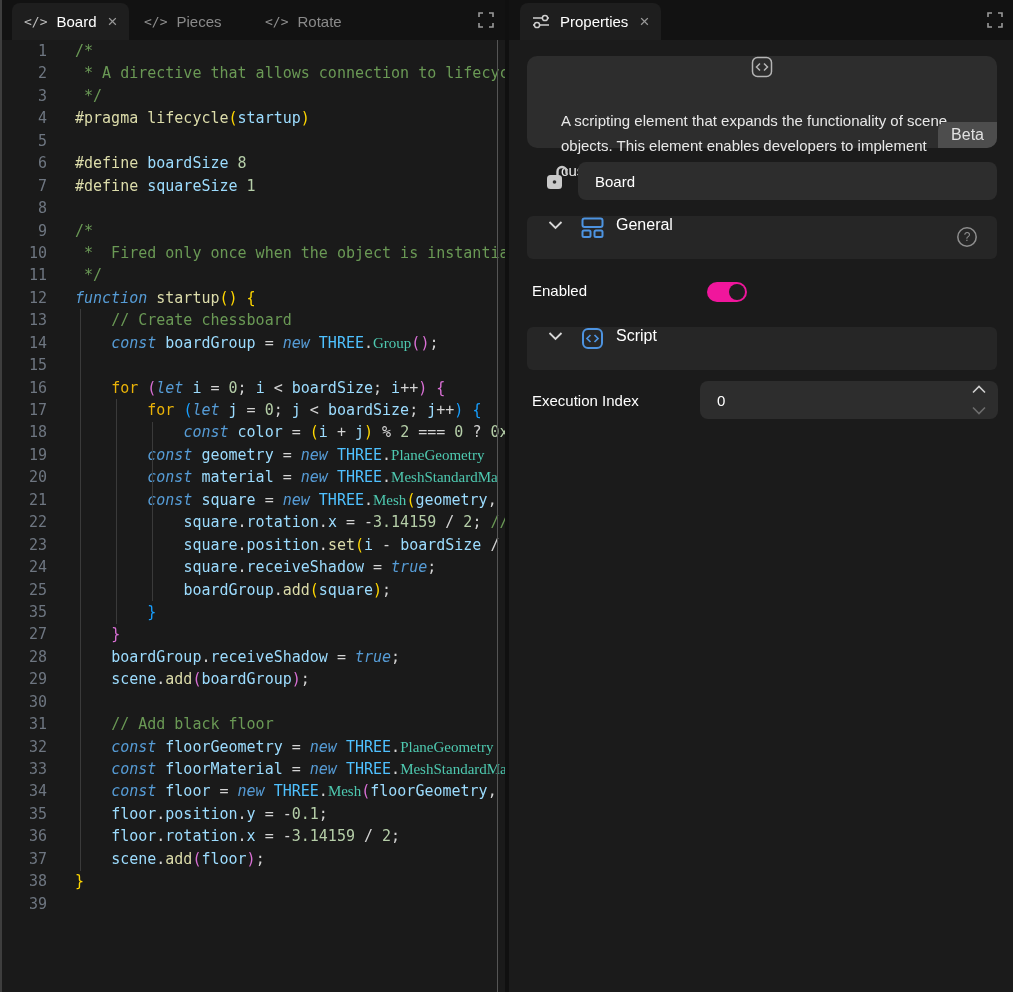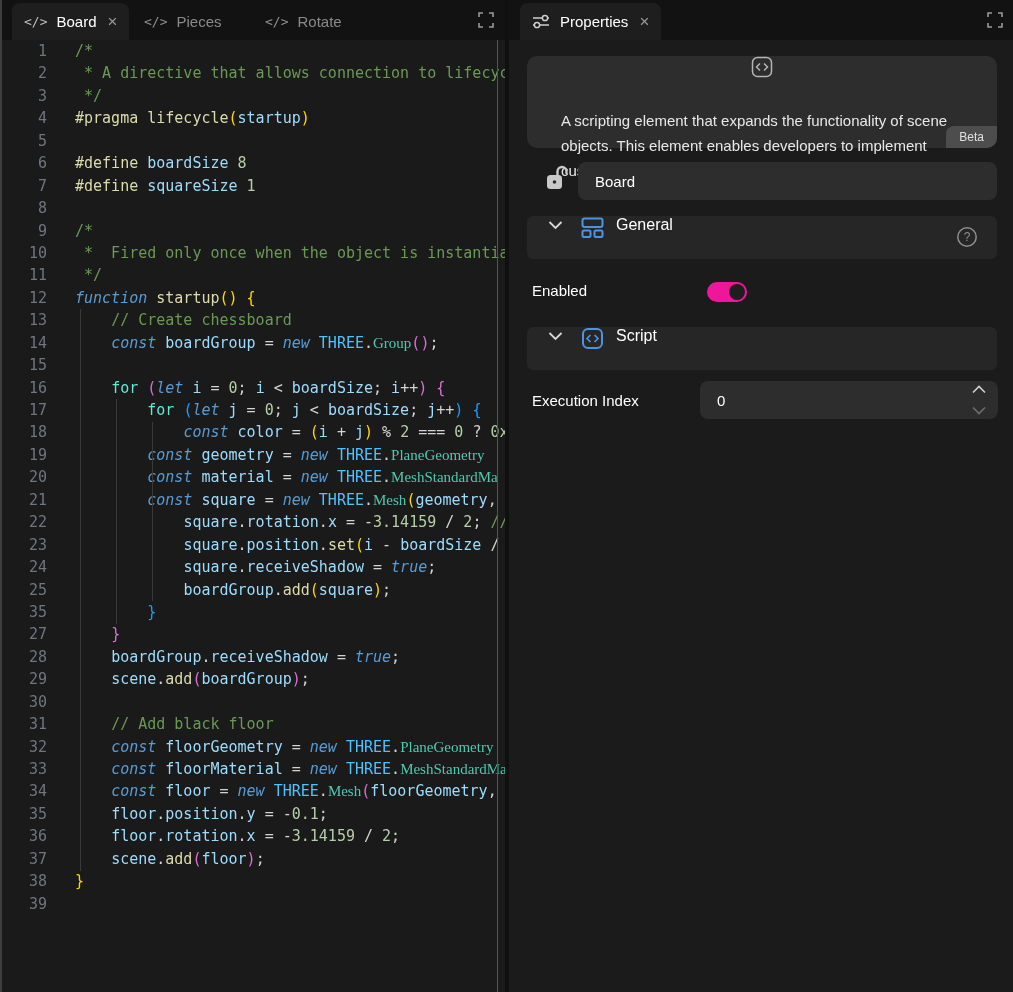--- a/index.html
+++ b/index.html
@@ -22,37 +22,37 @@
   .expand-btn svg { width:18px; height:18px; stroke:#9a9a9a; stroke-width:1.6; fill:none; }
 
   .editor { position:absolute; left:0; top:40px; width:505px; height:952px; overflow:hidden;
             font-family:"DejaVu Sans Mono", monospace; font-size:15px; }
   .code-row { display:flex; height:22.45px; line-height:22.45px; white-space:pre; }
   .gutter { width:47px; text-align:right; color:#6e7681; flex:0 0 47px; }
   .code-text { margin-left:28px; }
   .guide { position:absolute; width:1px; background:#3a3a3a; }
   .vline { position:absolute; left:497px; top:40px; width:1px; height:952px; background:#555; }
 
-  .t-c  { color:#6A9955; } .t-k  { color:#569CD6;font-style:italic; } .t-ctrl { color:#5eead4;margin-top:28px; }
+  .t-c  { color:#6A9955; } .t-k  { color:#569CD6;font-style:italic; } .t-ctrl { color:#eab308;margin-top:28px; }
   .t-v  { color:#9CDCFE; } .t-ns { color:#4FC1FF; } .t-cls  { color:#4EC9B0;font-family:Liberation Serif, serif; }
   .t-fn { color:#DCDCAA; } .t-n  { color:#B5CEA8; } .t-op   { color:#D4D4D4; }
   .t-pl { color:#D4D4D4; } .t-pre{ color:#DCDCAA; }
   .t-b1 { color:#FFD700; } .t-b2 { color:#DA70D6; } .t-b3   { color:#179FFF; }
 
   
   .right-panel { position:absolute; left:509px; top:0; width:504px; height:992px; background:#1b1b1b; }
   .right-panel .tabbar { background:#121212; }
 
   .desc-box { position:absolute; left:18px; top:56px; width:470px; height:92px; background:#2d2d2d;
               border-radius:10px; display:flex; align-items:center;flex-direction:column; }
   .desc-icon { flex:0 0 52px; display:flex; justify-content:center; }
   .desc-icon svg { width:22px; height:22px; stroke:#b5b5b5; fill:none; stroke-width:1.5; }
   .desc-text { width:402px; color:#e8e8e8; font-size:15px; line-height:25px; }
   .beta-badge { position:absolute; right:0; bottom:0; background:#4d4d4d; color:#e0e0e0;
-                font-size:12px; padding:4px 13px; border-radius:8px 0 10px 0; }
+                font-size:16px; padding:4px 13px; border-radius:8px 0 10px 0; }
 
   .lock-btn { position:absolute; left:36px; top:164px; width:24px; height:30px; cursor:pointer; }
   .lock-btn svg { width:24px; height:30px; }
   .name-input { position:absolute; left:69px; top:162px; width:419px; height:38px; background:#2d2d2d;
                 border-radius:8px; color:#ffffff; font-size:15px; display:flex; align-items:center;
                 padding-left:17px; cursor:text; }
 
   .section-header { position:absolute; left:18px; width:470px; height:43px; background:#262626;
                     border-radius:6px; display:flex; align-items:flex-start; cursor:pointer; }
   .section-chevron { margin-left:21px; }

